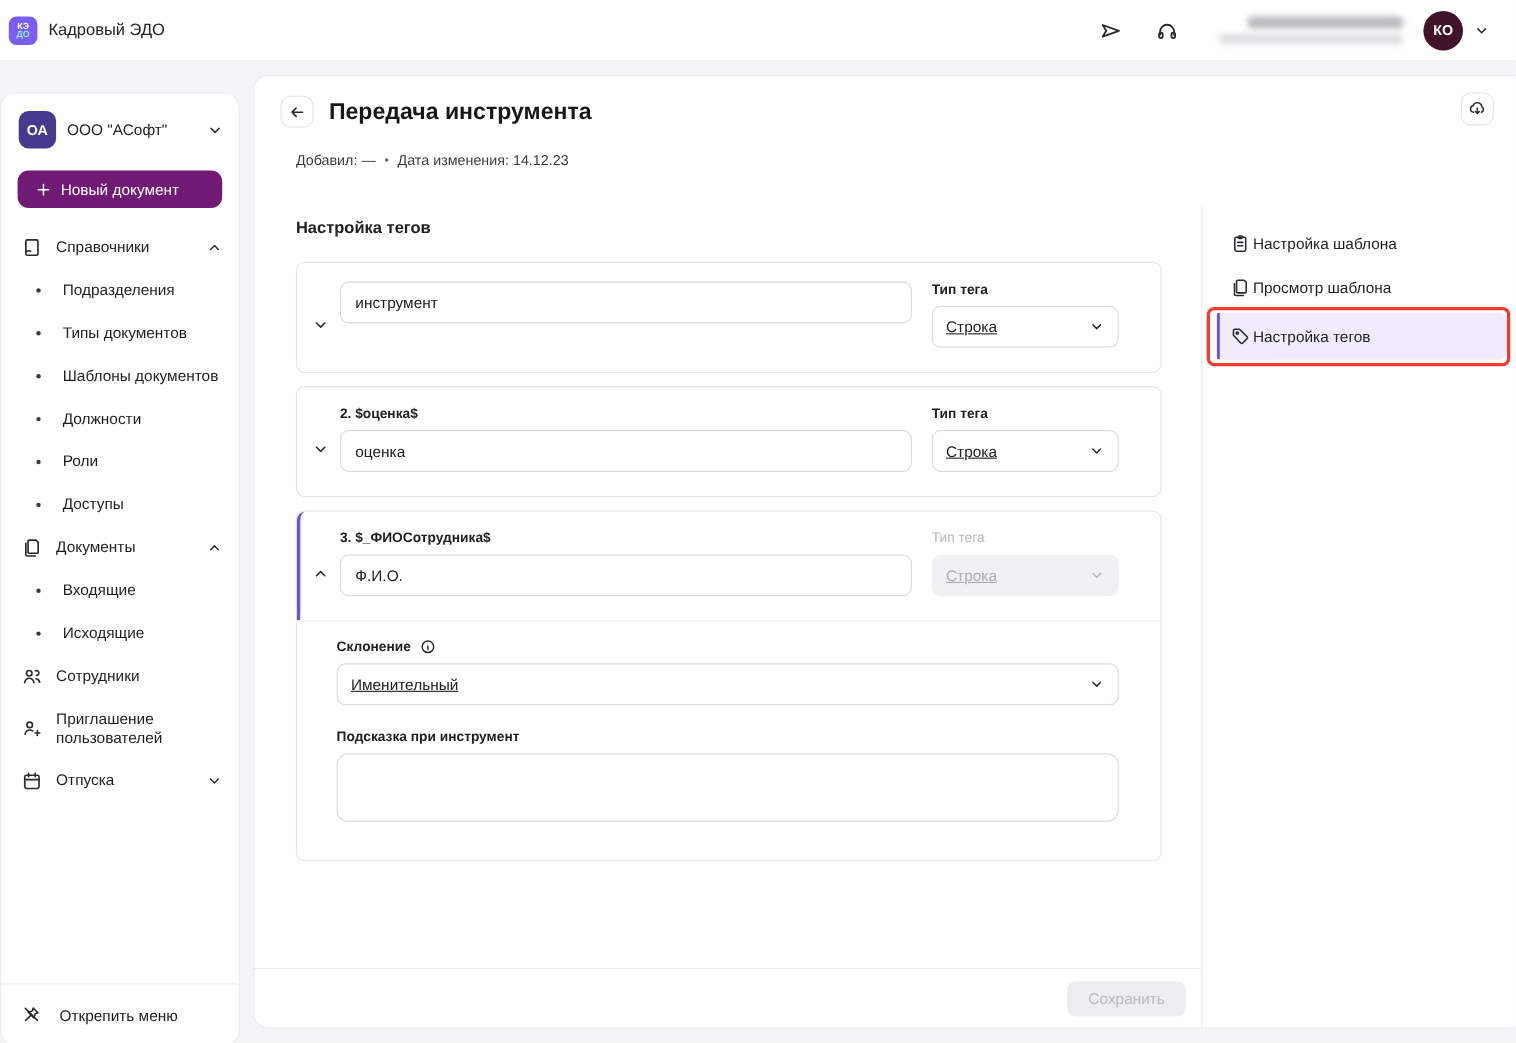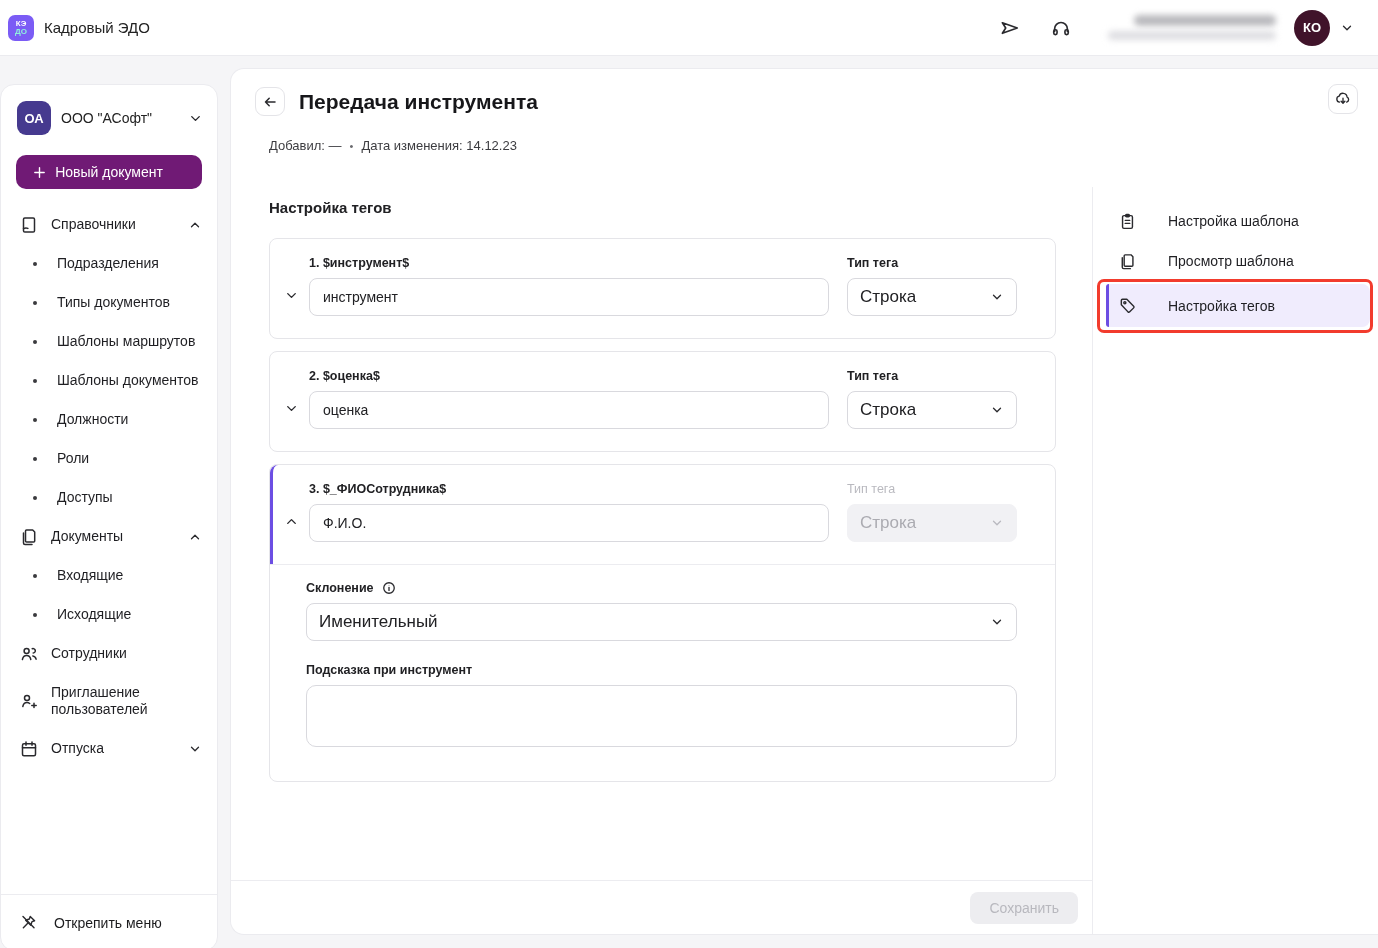--- a/index.html
+++ b/index.html
@@ -100,21 +100,21 @@
   .fld { display:flex; flex-direction:column; }
   .fld-label { font-size:12.5px; font-weight:600; color:#212124; margin-bottom:8px; }
   .fld-label.dis { color:#b9b9bf; font-weight:400; }
   .txt-input {
     width:520px; height:38px; border:1px solid #d9d9de; border-radius:8px;
     font-size:14px; font-family:inherit; color:#212124; padding:0 13px; background:#fff;
   }
   .type-col { margin-left:auto; }
   .select {
     width:170px; height:38px; border:1px solid #d9d9de; border-radius:8px; background:#fff;
-    display:flex; align-items:center; padding:0 12px; font-size:17px; color:#212124; cursor:pointer;
+    display:flex; align-items:center; padding:0 12px; font-size:14px; color:#212124; cursor:pointer;text-decoration:underline;
   }
   .select .sel-chev { margin-left:auto; }
   .select.disabled { background:#f1f1f4; border-color:#f1f1f4; color:#ababb1; cursor:default; }
   .select.disabled .ic { stroke:#b9b9bf; }
   .select.wide { width:711px; }
   .tag-card-body { border-top:1px solid #ececf0; padding:16px 38px 30px 36px; }
   .lbl-row { display:flex; align-items:center; gap:8px; margin-bottom:8px; }
   .lbl-row .fld-label { margin-bottom:0; }
   .hint-area {
     width:711px; height:62px; border:1px solid #d9d9de; border-radius:10px;
@@ -127,21 +127,21 @@
     display:flex; align-items:center; justify-content:flex-end; padding-right:14px;
   }
   .save-btn {
     border:none; border-radius:8px; background:#ededf0; color:#b8b8be;
     font-size:14px; font-family:inherit; padding:8px 19px; cursor:default;
   }
 
   
   .right-panel { flex:1; padding:14px 8px 0 13px; position:relative; }
   .rp-item {
-    display:flex; align-items:center; gap:31px; height:40px; padding:0 12px;
+    display:flex; align-items:center; gap:2px; height:40px; padding:0 12px;
     font-size:14px; color:#1f1f23; cursor:pointer; border-radius:8px; margin-bottom:0;
   }
   .rp-item.active {
     background:#f0ecfd; border-left:3px solid #6c4ee3; border-radius:3px 8px 8px 3px;
     padding-left:9px; height:43px; margin-top:3px;
   }
   .rp-wrap { position:relative; }
   .annotation-box {
     position:absolute; left:-9px; top:-5px; right:-3px; bottom:-6px;
     border:3px solid #f23b2d; border-radius:7px; pointer-events:none;
@@ -212,24 +212,20 @@
     <div class="nav-item sub-item">
       <span class="dot"></span>
       <span class="nav-label">Подразделения</span>
     </div>
     <div class="nav-item sub-item">
       <span class="dot"></span>
       <span class="nav-label">Типы документов</span>
     </div>
     <div class="nav-item sub-item">
       <span class="dot"></span>
-      <span class="nav-label">Шаблоны маршрутов</span>
-    </div>
-    <div class="nav-item sub-item">
-      <span class="dot"></span>
       <span class="nav-label">Шаблоны документов</span>
     </div>
     <div class="nav-item sub-item">
       <span class="dot"></span>
       <span class="nav-label">Должности</span>
     </div>
     <div class="nav-item sub-item">
       <span class="dot"></span>
       <span class="nav-label">Роли</span>
     </div>
@@ -322,21 +318,20 @@
     <section class="form-col">
       <div class="form-scroll">
         <h2 class="section-title">Настройка тегов</h2>
 
         <div class="tag-card">
           <div class="tag-card-head">
             <svg class="ic head-chev" width="15" height="15" viewBox="0 0 16 16">
                 <path d="M4 6l4 4 4-4"></path>
               </svg>
             <div class="fld">
-              <label class="fld-label">1. $инструмент$</label>
               <input class="txt-input" value="инструмент" style="">
             </div>
             <div class="fld type-col">
               <label class="fld-label">Тип тега</label>
               <div class="select">
                 <span>Строка</span>
                 <svg class="ic sel-chev" width="14" height="14" viewBox="0 0 16 16">
                     <path d="M4 6l4 4 4-4"></path>
                   </svg>
               </div>

